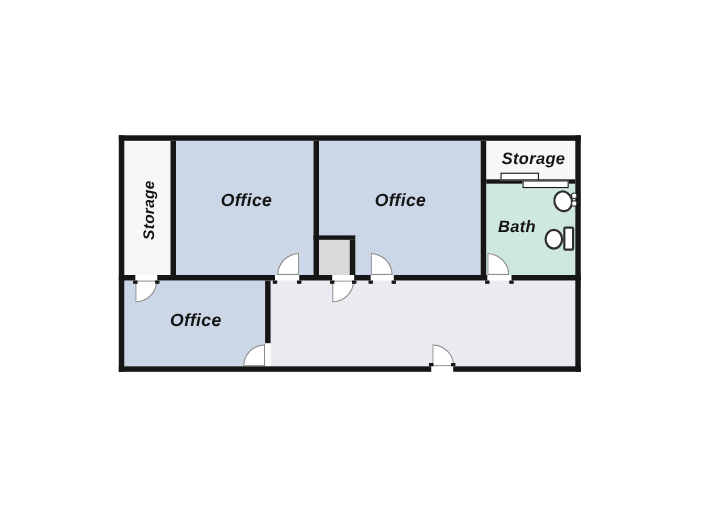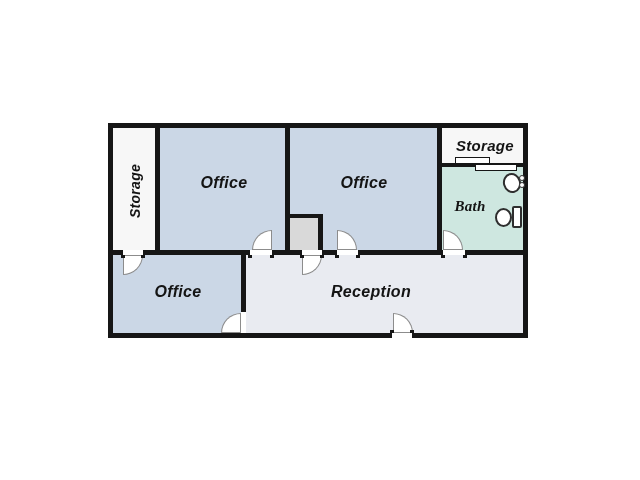--- a/index.html
+++ b/index.html
@@ -25,25 +25,24 @@
   <div class="plan">
       <div class="room" style="left: 113px; top: 128px; width: 42px; height: 122px; background: rgb(247, 247, 247);"></div>
       <div class="room-label" style="left: 135px; top: 191px; color: rgb(20, 20, 20); font-size: 14px; transform: translate(-50%, -50%) rotate(-90deg);">Storage</div>
       <div class="room" style="left: 160px; top: 128px; width: 125px; height: 122px; background: rgb(203, 215, 230);"></div>
       <div class="room-label" style="left: 224px; top: 183px; color: rgb(20, 20, 20); font-size: 16px; transform: translate(-50%, -50%) rotate(0deg);">Office</div>
       <div class="room" style="left: 290px; top: 128px; width: 147px; height: 122px; background: rgb(203, 215, 230);"></div>
       <div class="room-label" style="left: 364px; top: 183px; color: rgb(20, 20, 20); font-size: 16px; transform: translate(-50%, -50%) rotate(0deg);">Office</div>
       <div class="room" style="left: 442px; top: 128px; width: 81px; height: 35px; background: rgb(247, 247, 247);"></div>
       <div class="room-label" style="left: 485px; top: 145px; color: rgb(20, 20, 20); font-size: 15px; transform: translate(-50%, -50%) rotate(0deg);">Storage</div>
       <div class="room" style="left: 442px; top: 167px; width: 81px; height: 83px; background: rgb(206, 231, 224);"></div>
-      <div class="room-label" style="left: 470px; top: 206px; color: rgb(20, 20, 20); font-size: 15px; transform: translate(-50%, -50%) rotate(0deg); font-family: Liberation Serif, serif;">Bath</div>
+      <div class="room-label" style="left: 470px; top: 206px; color: rgb(20, 20, 20); font-size: 15px; transform: translate(-50%, -50%) rotate(0deg);">Bath</div>
       <div class="room" style="left: 113px; top: 255px; width: 128px; height: 78px; background: rgb(203, 215, 230);"></div>
       <div class="room-label" style="left: 178px; top: 292px; color: rgb(20, 20, 20); font-size: 16px; transform: translate(-50%, -50%) rotate(0deg);">Office</div>
       <div class="room" style="left: 246px; top: 255px; width: 277px; height: 78px; background: rgb(233, 235, 241);"></div>
-      <div class="room-label" style="left: 371px; top: 292px; color: rgb(20, 20, 20); font-size: 16px; transform: translate(-50%, -50%) rotate(0deg);">Reception</div>
       <div class="room" style="left: 290px; top: 218px; width: 28px; height: 32px; background: rgb(217, 217, 217);"></div>
       <div class="door" style="left: 123px; top: 255px; width: 20px; height: 20px; border: 1.5px solid rgb(140, 140, 140); border-radius: 0px 0px 100%;"></div>
       <div class="door" style="left: 252px; top: 230px; width: 20px; height: 20px; border: 1.5px solid rgb(140, 140, 140); border-radius: 100% 0px 0px;"></div>
       <div class="door" style="left: 302px; top: 255px; width: 20px; height: 20px; border: 1.5px solid rgb(140, 140, 140); border-radius: 0px 0px 100%;"></div>
       <div class="door" style="left: 337px; top: 230px; width: 20px; height: 20px; border: 1.5px solid rgb(140, 140, 140); border-radius: 0px 100% 0px 0px;"></div>
       <div class="door" style="left: 443px; top: 230px; width: 20px; height: 20px; border: 1.5px solid rgb(140, 140, 140); border-radius: 0px 100% 0px 0px;"></div>
       <div class="door" style="left: 393px; top: 313px; width: 20px; height: 20px; border: 1.5px solid rgb(140, 140, 140); border-radius: 0px 100% 0px 0px;"></div>
       <div class="door" style="left: 221px; top: 313px; width: 20px; height: 20px; border: 1.5px solid rgb(140, 140, 140); border-radius: 100% 0px 0px;"></div>
       <div class="wall" style="left: 108px; top: 123px; width: 420px; height: 5px; background: rgb(22, 22, 22);"></div>
       <div class="wall" style="left: 108px; top: 333px; width: 284px; height: 5px; background: rgb(22, 22, 22);"></div>

